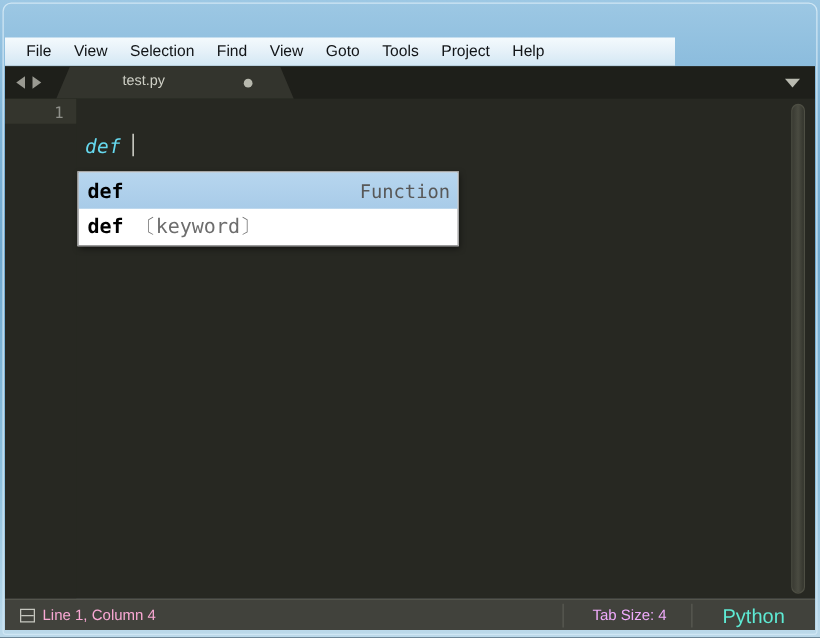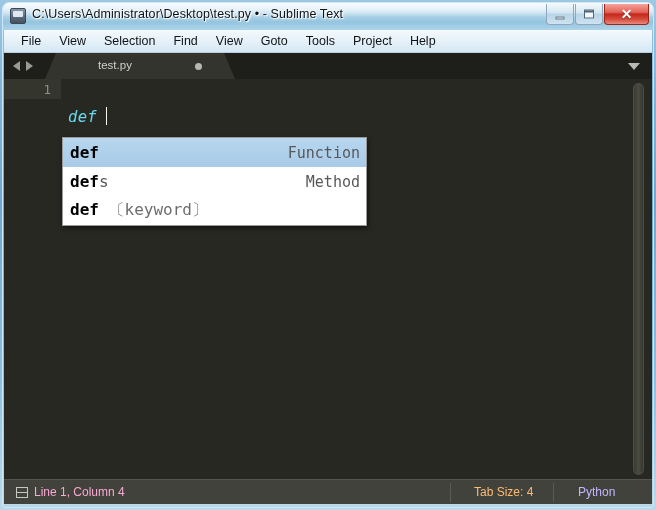--- a/index.html
+++ b/index.html
@@ -131,21 +131,21 @@
     font-weight: bold;
     color: #ffffff;
     text-shadow: 0 1px 1px rgba(0,0,0,0.45);
     line-height: 1;
   }
 
   
   #menubar {
     position: absolute;
     left: 4px; top: 30px;
-    width: 648px;
+    width: 536px;
     height: 23px;
     background: linear-gradient(180deg, #f4fafd 0%, #e4f0f8 55%, #d4e8f4 100%);
     display: flex;
     align-items: center;
     padding-left: 8px;
     box-sizing: border-box;
     border-bottom: 1px solid #b9cfdd;
   }
   .menu-item {
     font-size: 12.5px;
@@ -390,55 +390,38 @@
     width: 1px;
     height: 19px;
     background: #5a5b53;
   }
   #divider-1 { left: 446px; }
   #divider-2 { left: 549px; }
   #status-tabsize {
     position: absolute;
     left: 470px; top: 5px;
     font-size: 12px;
-    color: #fdba74;
+    color: #f0abfc;
     cursor: default;
   }
   #status-syntax {
     position: absolute;
     left: 574px; top: 5px;
-    font-size: 12px;
-    color: #c4b5fd;
+    font-size: 16px;
+    color: #5eead4;
     cursor: default;
   }
 </style>
 </head>
 <body>
 
 <div id="window-frame">
 
   <div id="frame-glow"></div>
 
-  <div id="titlebar">
-    <div id="titlebar-sheen"></div>
-    <div id="app-icon"></div>
-    <div id="title-text">C:\Users\Administrator\Desktop\test.py • - Sublime Text</div>
-
-    <div id="window-buttons">
-      <div class="winbtn" id="btn-min">
-        <span class="glyph"></span>
-      </div>
-      <div class="winbtn" id="btn-max">
-        <span class="glyph"></span>
-      </div>
-      <div class="winbtn" id="btn-close">
-        <span class="glyph">✕</span>
-      </div>
-    </div>
-  </div>
 
   <div id="menubar">
     <div class="menu-item">File</div>
     <div class="menu-item">View</div>
     <div class="menu-item">Selection</div>
     <div class="menu-item">Find</div>
     <div class="menu-item">View</div>
     <div class="menu-item">Goto</div>
     <div class="menu-item">Tools</div>
     <div class="menu-item">Project</div>
@@ -475,24 +458,20 @@
         <div id="editor-scroll-thumb"></div>
       </div>
 
       <div id="autocomplete">
 
         <div class="ac-row selected">
           <span class="ac-left"><span class="match">def</span><span class="rest"></span></span>
           <span class="ac-right">Function</span>
         </div>
 
-        <div class="ac-row">
-          <span class="ac-left"><span class="match">def</span><span class="rest">s</span></span>
-          <span class="ac-right">Method</span>
-        </div>
 
         <div class="ac-row">
           <span class="ac-left"><span class="match">def</span><span class="kw"> 〔keyword〕</span></span>
           <span class="ac-right"></span>
         </div>
 
       </div>
 
     </div>
   </div>

